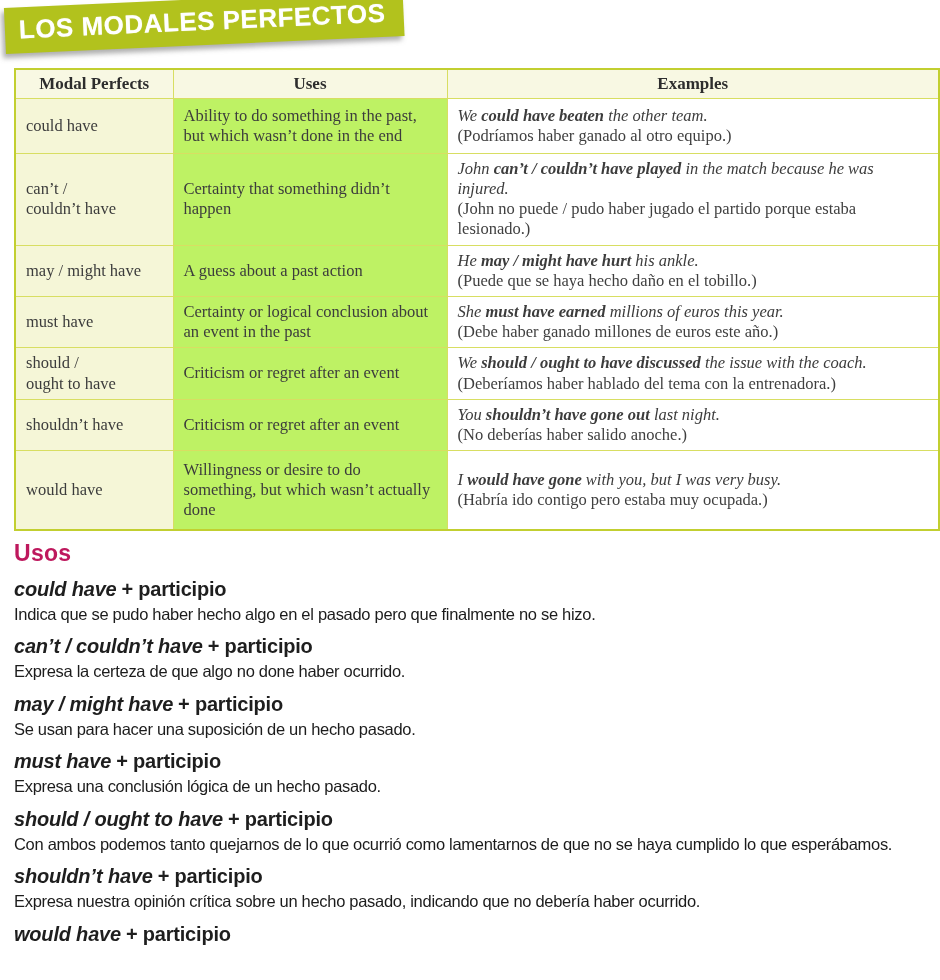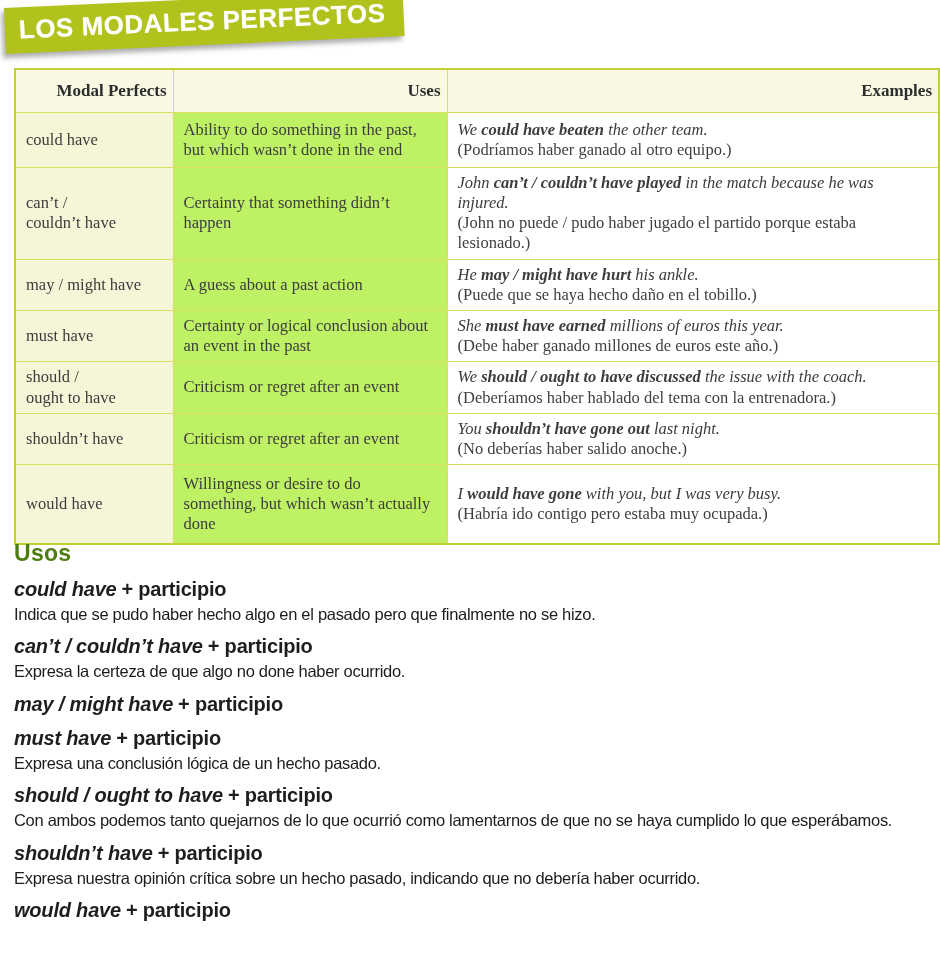--- a/index.html
+++ b/index.html
@@ -18,38 +18,38 @@
 
   
   table.modal-table { position:absolute; top:68px; left:14px; width:924px;
             border-collapse:collapse; table-layout:fixed;
             border:2px solid #c2cf30; }
   table.modal-table col.c1 { width:158px; }
   table.modal-table col.c2 { width:274px; }
   table.modal-table col.c3 { width:492px; }
   .modal-table th { background:#f8f8e3; border:1.5px solid #d8de62;
             font-family:"Liberation Serif", serif; font-weight:700;
-            font-size:17px; color:#2d2d2d; padding:11px 6px; text-align:right; }
+            font-size:17px; color:#2d2d2d; padding:4px 6px; text-align:center; }
   .modal-table td { border:1.5px solid #d8de62; vertical-align:middle;
             font-family:"Liberation Serif", serif; font-size:16.5px;
             line-height:1.22; color:#3c3c3c; padding:5px 10px; }
   .modal-table td.modal { background:#f5f6d7; white-space:pre-line; }
   .modal-table td.uses  { background:#bef264; }
   .modal-table td.ex    { background:#ffffff; }
   .ex-en { font-style:italic; }
   .ex-en b { font-weight:700;margin-top:12px; }
   .ex-es { font-style:normal; color:#3f3f3f;font-family:Liberation Serif, serif; }
   tr.r1 { height:55px; } tr.r2 { height:88px; } tr.r3 { height:46px; }
   tr.r4 { height:51px; } tr.r5 { height:52px; } tr.r6 { height:46px; }
   tr.r7 { height:79px; }
 
   
   .usos { position:absolute; top:540px; left:14px; width:918px; color:#1e1e1e; }
   .usos h2 { margin:0 0 10px 0; font-size:23px; font-weight:700;
-             color:#4d7c0f; letter-spacing:0.3px; }
+             color:#be185d; letter-spacing:0.3px; }
   .uso-term { margin:11px 0 4px 0; font-size:20px; font-weight:700;
               line-height:1.15; letter-spacing:-0.2px; }
   .uso-term .t { font-style:italic; }
   .uso-term .s { font-style:normal; margin-left:5px; }
   .uso-desc { margin:0; font-size:16.5px; line-height:1.18;
               letter-spacing:-0.3px; color:#1c1c1c; }
 </style>
 </head>
 <body>
 
@@ -135,20 +135,21 @@
 <div class="usos">
   <h2>Usos</h2>
 
   <p class="uso-term"><span class="t">could have</span><span class="s">+ participio</span></p>
   <p class="uso-desc">Indica que se pudo haber hecho algo en el pasado pero que finalmente no se hizo.</p>
 
   <p class="uso-term"><span class="t">can’t / couldn’t have</span><span class="s">+ participio</span></p>
   <p class="uso-desc">Expresa la certeza de que algo no done haber ocurrido.</p>
 
   <p class="uso-term"><span class="t">may / might have</span><span class="s">+ participio</span></p>
+  <p class="uso-desc">Se usan para hacer una suposición de un hecho pasado.</p>
 
   <p class="uso-term"><span class="t">must have</span><span class="s">+ participio</span></p>
   <p class="uso-desc">Expresa una conclusión lógica de un hecho pasado.</p>
 
   <p class="uso-term"><span class="t">should / ought to have</span><span class="s">+ participio</span></p>
   <p class="uso-desc">Con ambos podemos tanto quejarnos de lo que ocurrió como lamentarnos de que no se haya cumplido lo que esperábamos.</p>
 
   <p class="uso-term"><span class="t">shouldn’t have</span><span class="s">+ participio</span></p>
   <p class="uso-desc">Expresa nuestra opinión crítica sobre un hecho pasado, indicando que no debería haber ocurrido.</p>
 

